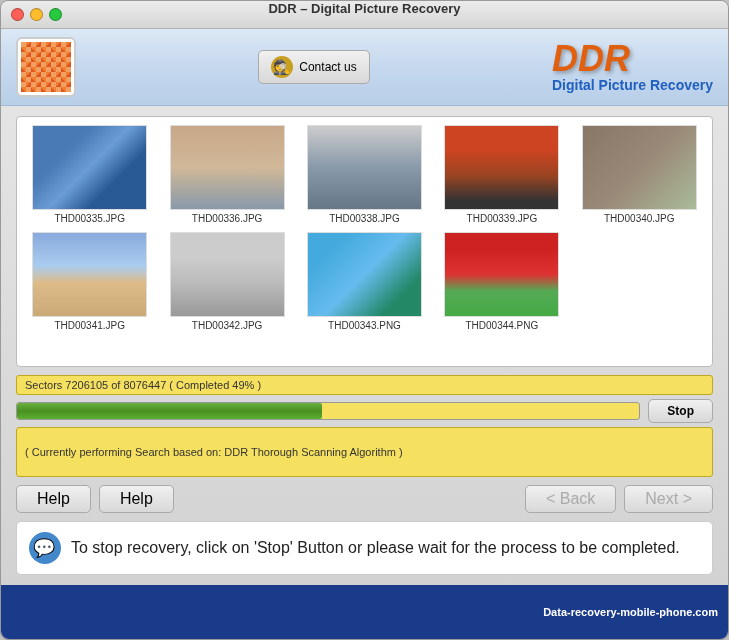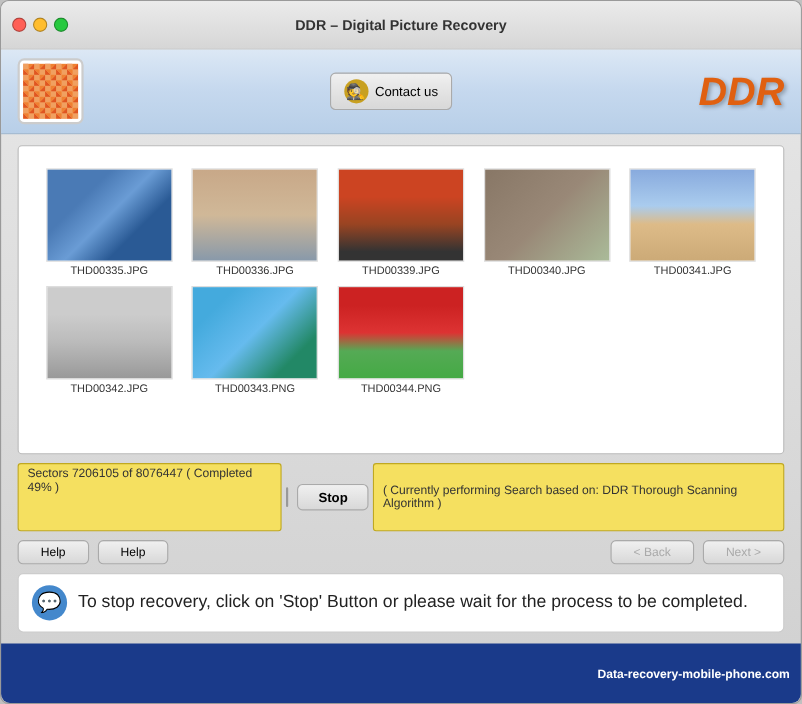--- a/index.html
+++ b/index.html
@@ -14,26 +14,25 @@
     .window {
       width: 729px;
       height: 640px;
       background: linear-gradient(180deg, #e8e8e8 0%, #d0d0d0 100%);
       border: 1px solid #999;
       border-radius: 8px;
       display: flex;
       flex-direction: column;
     }
     .title-bar {
-      height: 44px;
+      height: 28px;
       background: linear-gradient(180deg, #ebebeb 0%, #d6d6d6 100%);
       border-bottom: 1px solid #b0b0b0;
       border-radius: 8px 8px 0 0;
       display: flex;
-      align-items: center;
       padding: 0 10px;
       position: relative;
     }
     .traffic-lights {
       display: flex;
       gap: 6px;
       align-items: center;
     }
     .tl {
       width: 13px;
@@ -124,21 +123,21 @@
       flex: 1;
       padding: 10px 15px;
       display: flex;
       flex-direction: column;
       gap: 8px;
     }
     .thumbnails-panel {
       border: 1px solid #bbb;
       border-radius: 4px;
       background: white;
-      padding: 20px;
+      padding: 8px;
       flex: 1;
       overflow: hidden;
     }
     .thumb-grid {
       display: grid;
       grid-template-columns: repeat(5, 1fr);
       gap: 8px;
     }
     .thumb-item {
       display: flex;
@@ -165,21 +164,21 @@
     .thumb-birds { background: linear-gradient(180deg, #88aacc 0%, #99bbdd 40%, #7a9960 60%, #5a7740 100%); }
     .thumb-children { background: linear-gradient(180deg, #cccccc 0%, #8899aa 50%, #667788 100%); }
     .thumb-car { background: linear-gradient(180deg, #cc4422 30%, #994422 60%, #333333 90%); }
     .thumb-bird2 { background: linear-gradient(135deg, #887766 0%, #998877 50%, #aabb99 100%); }
     .thumb-beach { background: linear-gradient(180deg, #88aadd 0%, #aaccee 40%, #ddbb88 60%, #ccaa77 100%); }
     .thumb-chair { background: linear-gradient(180deg, #cccccc 30%, #bbbbbb 60%, #999999 100%); }
     .thumb-boy { background: linear-gradient(135deg, #44aadd 20%, #66bbee 50%, #228866 80%); }
     .thumb-tractor { background: linear-gradient(180deg, #cc2222 20%, #dd3333 50%, #55aa55 70%, #44aa44 100%); }
     .progress-section {
       display: flex;
-      flex-direction: row;
+      flex-direction: column;
       gap: 4px;
     }
     .status-bar {
       background: #f5e060;
       border: 1px solid #c0a820;
       border-radius: 3px;
       padding: 3px 8px;
       font-size: 11px;
       color: #333;
     }
@@ -224,21 +223,21 @@
       display: flex;
       align-items: center;
       gap: 8px;
     }
     .nav-btn {
       background: linear-gradient(180deg, #f0f0f0 0%, #d8d8d8 100%);
       border: 1px solid #aaa;
       border-radius: 5px;
       padding: 4px 20px;
       cursor: pointer;
-      font-size: 11px;
+      font-size: 16px;
     }
     .nav-btn.disabled { color: #aaa; cursor: default; }
     .nav-spacer { flex: 1; }
     .message-panel {
       background: white;
       border: 1px solid #ccc;
       border-radius: 5px;
       padding: 10px 12px;
       display: flex;
       align-items: center;
@@ -289,34 +288,39 @@
   <div class="header">
     <div class="logo-icon">
       <div class="checkerboard"></div>
     </div>
     <button class="contact-btn">
       <div class="agent-icon">🕵️</div>
       <span>Contact us</span>
     </button>
     <div class="ddr-brand">
       <div class="ddr-title">DDR</div>
+      <div class="ddr-subtitle">Digital Picture Recovery</div>
     </div>
   </div>
 
   <div class="main-content">
 
     <div class="thumbnails-panel">
       <div class="thumb-grid" id="thumb-grid">
       <div class="thumb-item">
             <div class="thumb-img thumb-family"></div>
             <div class="thumb-label">THD00335.JPG</div>
           </div>
           <div class="thumb-item">
             <div class="thumb-img thumb-woman"></div>
             <div class="thumb-label">THD00336.JPG</div>
+          </div>
+          <div class="thumb-item">
+            <div class="thumb-img thumb-children"></div>
+            <div class="thumb-label">THD00338.JPG</div>
           </div>
           <div class="thumb-item">
             <div class="thumb-img thumb-car"></div>
             <div class="thumb-label">THD00339.JPG</div>
           </div>
           <div class="thumb-item">
             <div class="thumb-img thumb-bird2"></div>
             <div class="thumb-label">THD00340.JPG</div>
           </div>
           <div class="thumb-item">

